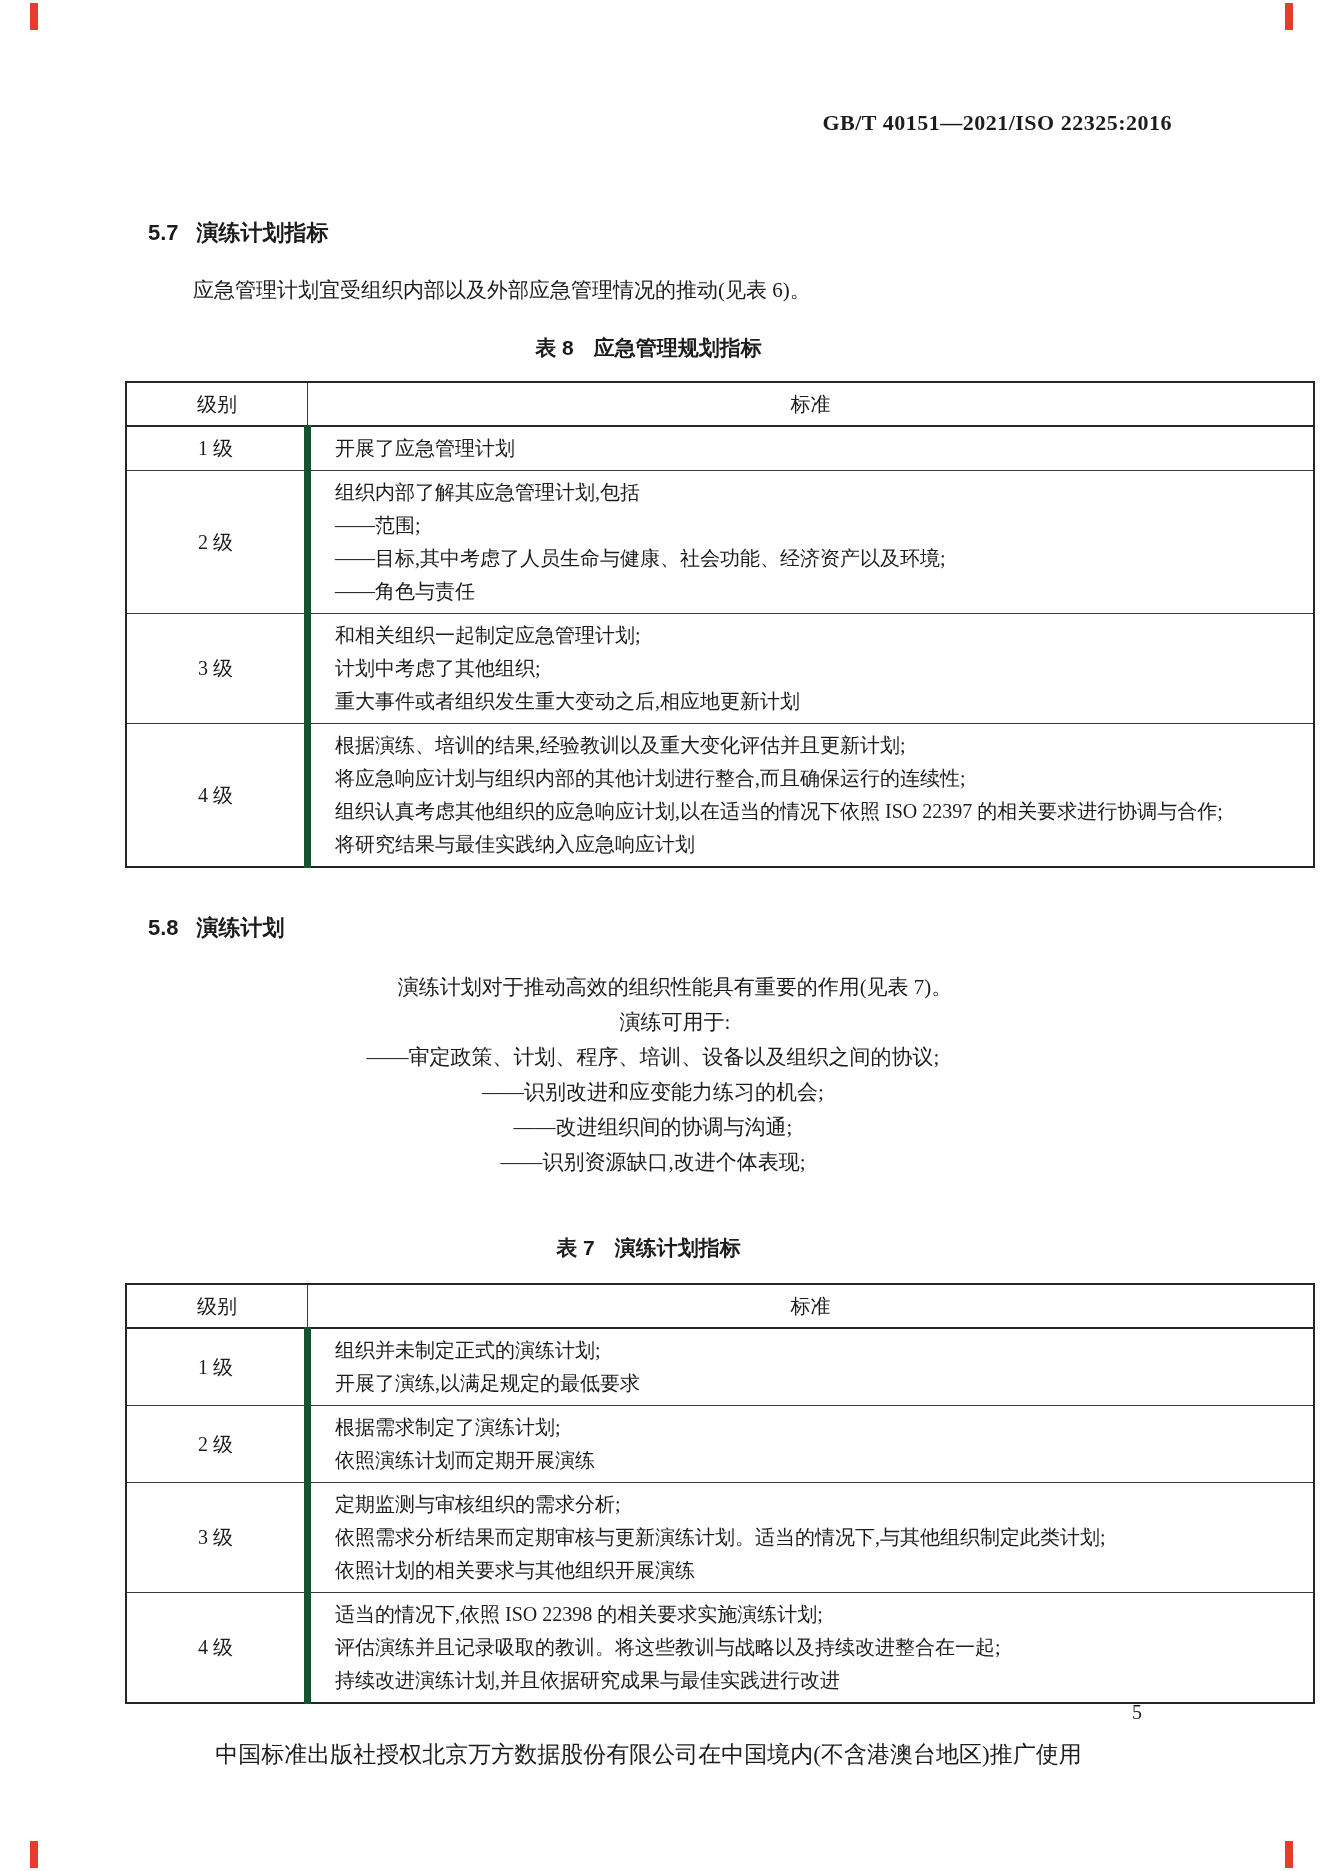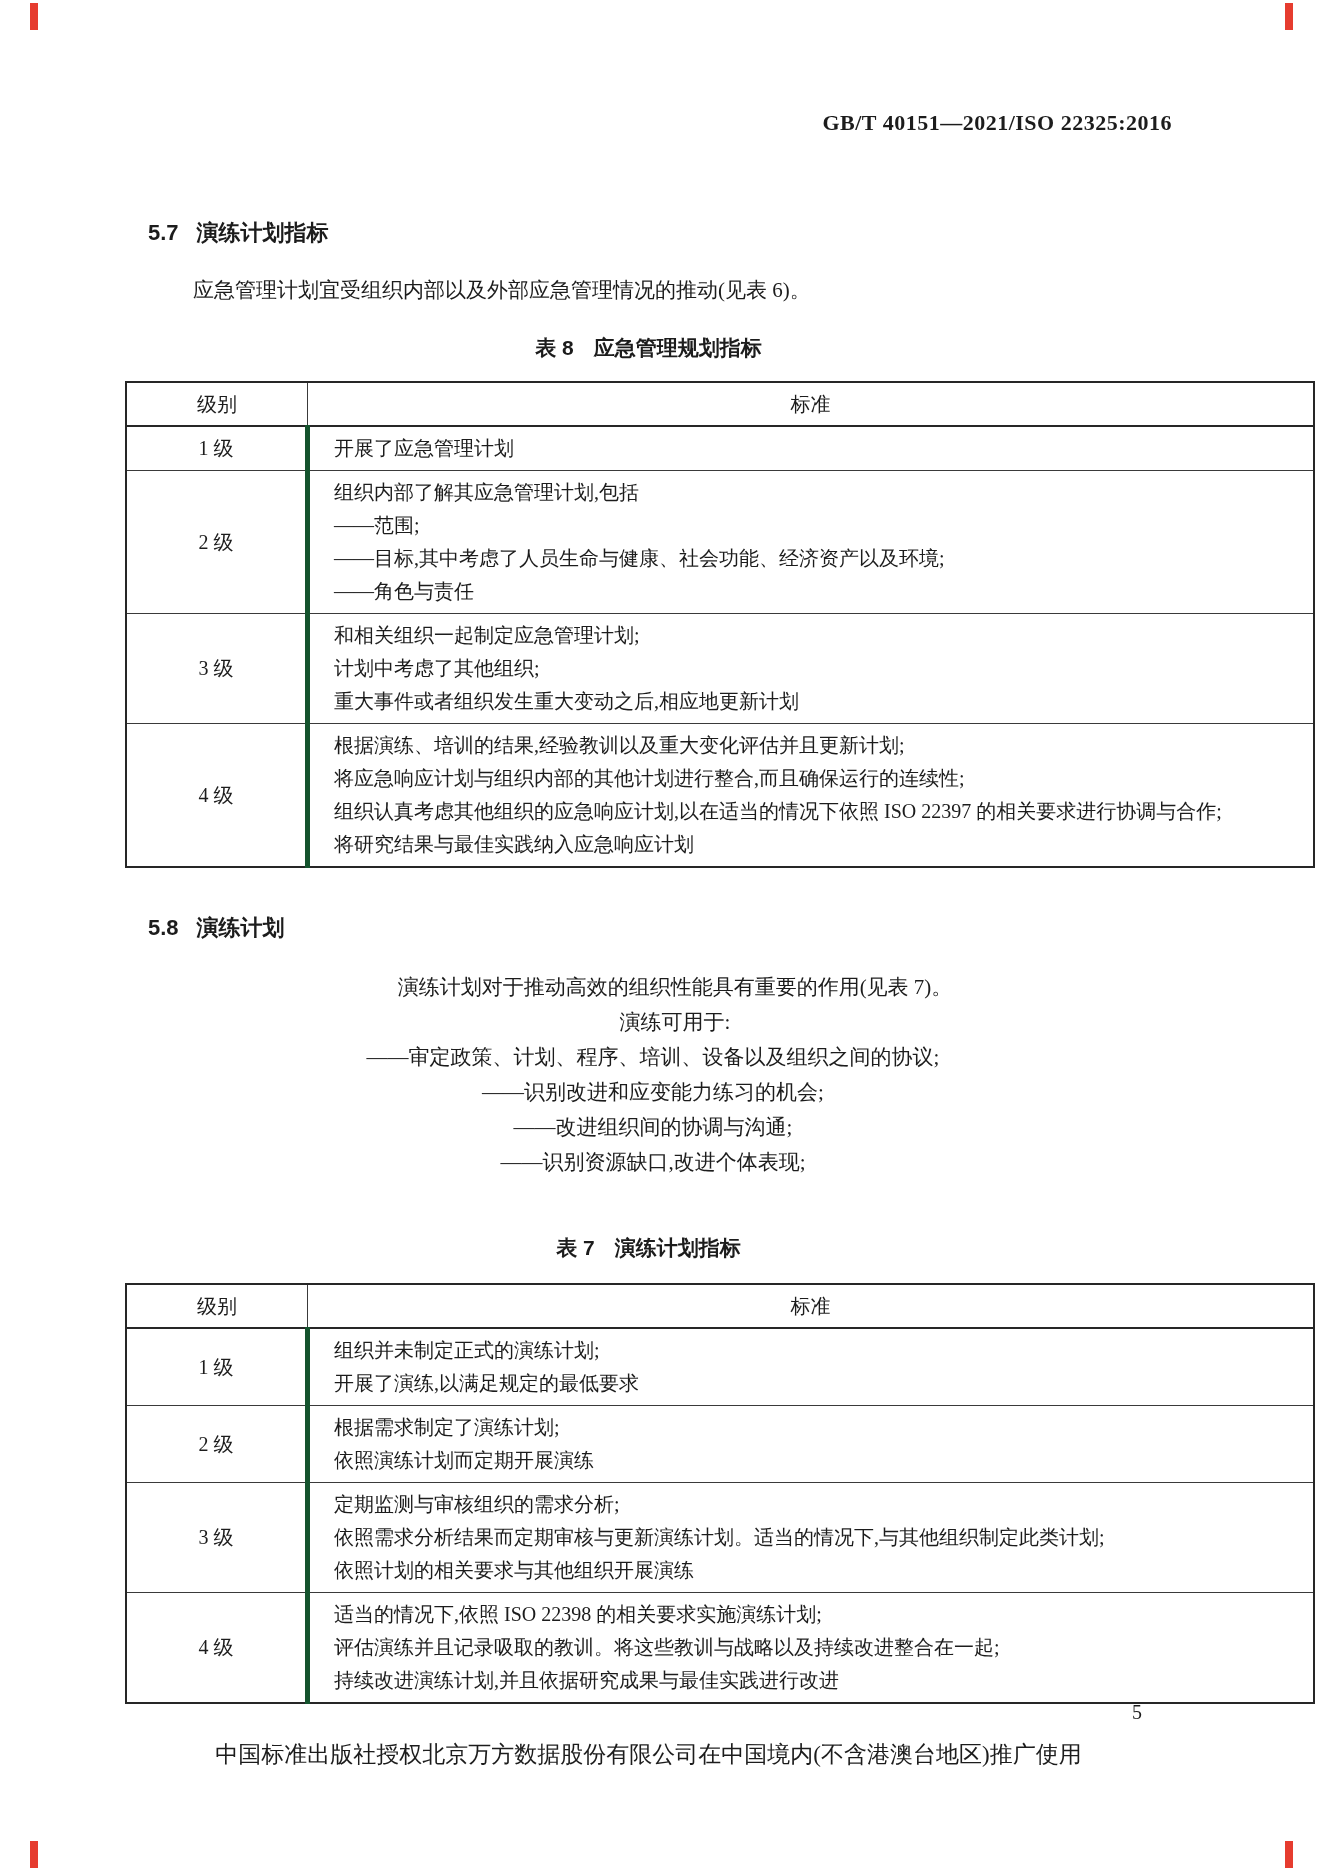--- a/index.html
+++ b/index.html
@@ -53,21 +53,21 @@
   .table-6{top:381px;}
   .table-7{top:1283px;}
   table.indicator th{
     font-weight:normal;font-size:20px;height:42px;
     border-bottom:2px solid #262626;
     padding:0;
   }
   table.indicator th.col-level{width:180px;border-right:1px solid #3a3a3a;}
   table.indicator td{border-top:1px solid #3a3a3a;vertical-align:middle;}
   table.indicator td.level-cell{
-    width:180px;text-align:center;border-right:5px solid #14532d;
+    width:180px;text-align:center;border-right:7px solid #14532d;
   }
   table.indicator td.criteria-cell{padding:5px 18px 5px 24px;}
   .criteria-line{line-height:33px;}
 
   .body-58{position:absolute;left:148px;top:970px;width:1010px;font-size:21px;}
   .body-58 .line{line-height:35px;text-align:center;}
   .body-58 .indent{padding-left:44px;}
 
   .page-num{position:absolute;top:1701px;left:125px;width:1047px;
     text-align:right;padding-right:0;font-size:20px;}

